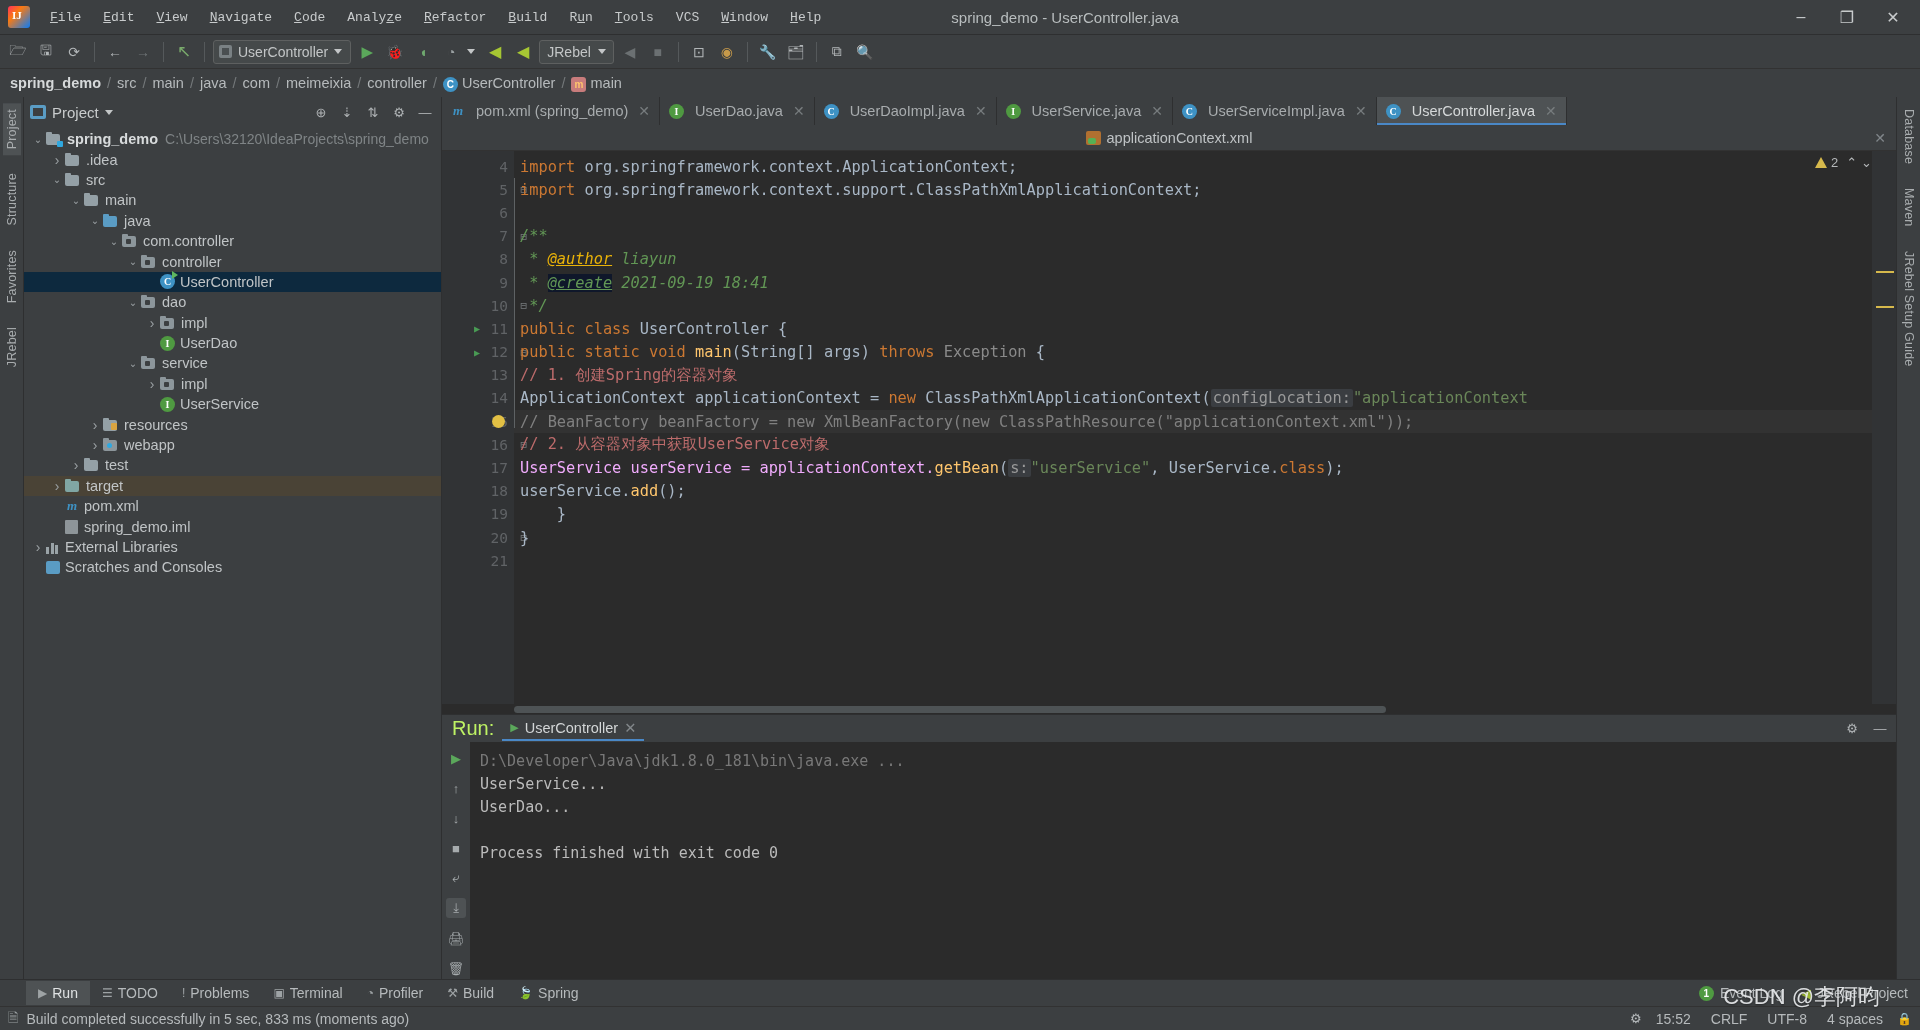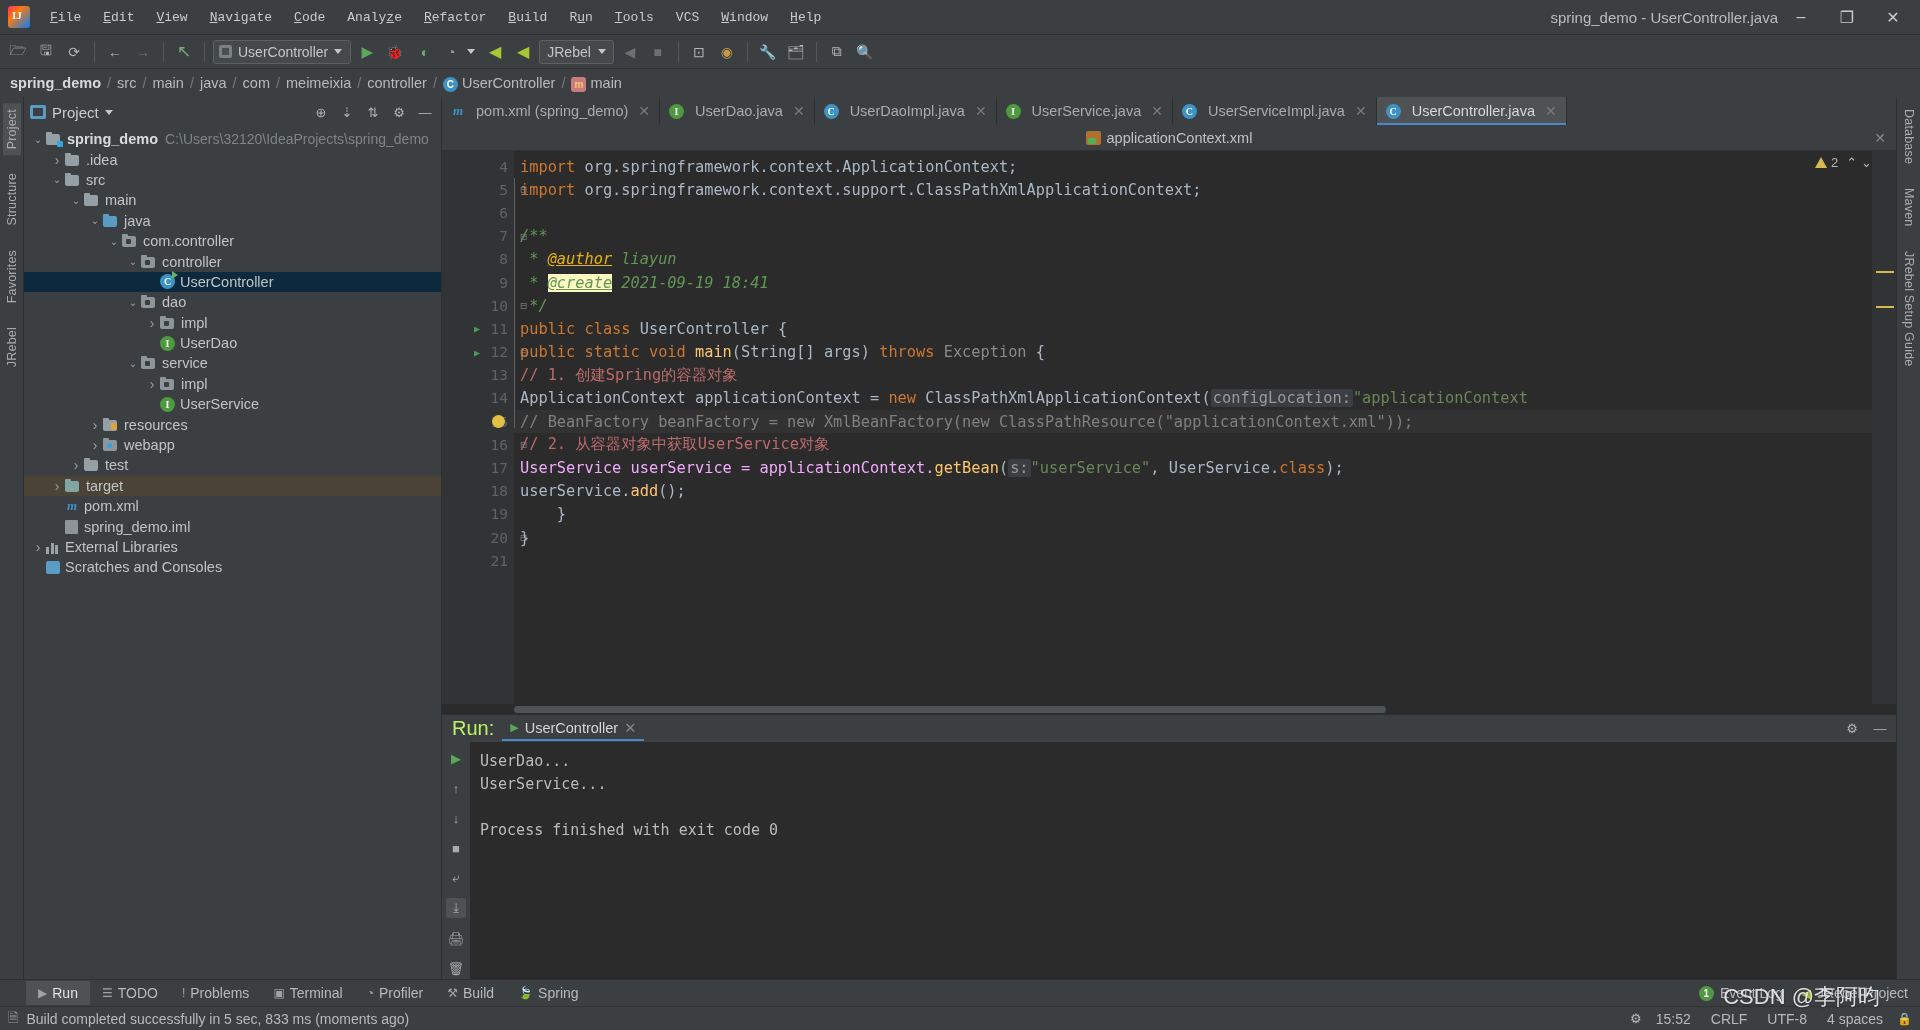--- a/index.html
+++ b/index.html
@@ -17,21 +17,21 @@
     height: 35px; background:#3c3f41; display:flex; align-items:center;
     border-bottom: 1px solid #2e2f30; flex: none;
   }
   .ij-logo { width: 22px; height: 22px; margin-left: 8px; margin-right: 10px; position: relative; flex:none;}
   .ij-logo .sq { position:absolute; inset:0; border-radius:3px;
      background: linear-gradient(135deg,#fe315d 0%,#f97a12 35%,#087cfa 100%); }
   .ij-logo .ij { position:absolute; left:4px; top:3px; color:#fff; font-size:11px; font-weight:bold; font-family:"Liberation Serif",serif;}
   .menubar { display:flex; align-items:center; gap: 2px; }
   .menu-item { padding: 4px 10px; font-size: 13px; color:#c8cbcc; cursor: default; white-space: nowrap; font-family: Liberation Mono, monospace;}
   .menu-item span.mn { text-decoration: underline; }
-  .win-title { flex:1; text-align:right; font-size:15px; color:#b8bdbe; padding-left:120px;}
+  .win-title { flex:1; text-align:left; font-size:15px; color:#b8bdbe; padding-left:120px;}
   .win-btns { display:flex; align-items:center; gap: 0px; margin-right: 4px;}
   .win-btn { width:46px; height:33px; display:flex; align-items:center; justify-content:center; font-size:16px; color:#c8cbcc;}
 
   
   .toolbar {
     height: 34px; background:#3c3f41; display:flex; align-items:center; gap:4px;
     padding: 0 6px; border-bottom:1px solid #323232; flex:none;
   }
   .tb-ico { width:24px; height:24px; display:flex; align-items:center; justify-content:center; border-radius:3px; font-size:14px; color:#b2b6b8;}
   .tb-sep { width:1px; height:20px; background:#55595b; margin:0 4px;}
@@ -136,21 +136,21 @@
            font-family:"DejaVu Sans Mono", monospace; font-size:15.3px; color:#a9b7c6; padding-left:6px;}
   .cline.hl { background:#323232; }
   .fold-line { position:absolute; left:7px; width:1px; background:#5e6264;}
 
   .kw { color:#cc7832; }
   .str { color:#6a8759; }
   .cmt { color:#808080; }
   .cmt-zh { color:#bc6b6b; }
   .doc { color:#629755; font-style:italic;}
   .doctag { color:#eab308; font-style:italic; text-decoration:underline;}
-  .doctag-hl { color:#629755; font-style:italic; text-decoration:underline; background:#fef9c3;}
+  .doctag-hl { color:#629755; font-style:italic; text-decoration:underline; background:#0f172a;}
   .mth { color:#ffc66d; }
   .param { color:#9a9a9a; background:#3a3d41; border-radius:2px; padding:0 2px; font-style:normal;}
   .grey { color:#8a8a8a;}
 
   .err-panel { position:absolute; right:0; top:0; width:24px; bottom:0; background:#313335; }
   .warn-head { position:absolute; right:24px; top:4px; display:flex; align-items:center; gap:4px; font-size:13px; color:#b5b8ba;}
   .warn-tri { width:0;height:0;border-left:6px solid transparent;border-right:6px solid transparent;border-bottom:11px solid #d6b94c;}
   .mark-line { position:absolute; right:2px; width:18px; height:2px; }
 
   .hscroll { height:10px; background:#2b2b2b; flex:none; position:relative;}
@@ -660,22 +660,23 @@
             <div class="rr-ico" style="color:#5ba85b">▶</div>
             <div class="rr-ico">↑</div>
             <div class="rr-ico">↓</div>
             <div class="rr-ico">■</div>
             <div class="rr-ico">⤶</div>
             <div class="rr-ico sel">⤓</div>
             <div class="rr-ico">🖨</div>
             <div class="rr-ico">🗑</div>
           </div>
           <div class="console" id="console">
+              <div class="cmd">D:\Developer\Java\jdk1.8.0_181\bin\java.exe ...</div>
+              <div>UserService...</div>
               <div>UserDao...</div>
-              <div>UserService...</div>
               <div>&nbsp;</div>
               <div>Process finished with exit code 0</div>
             </div>
         </div>
       </div>
 
     </div>
 
     <div class="right-rail" id="right-rail">
         <div class="rail-tab">Database</div>

